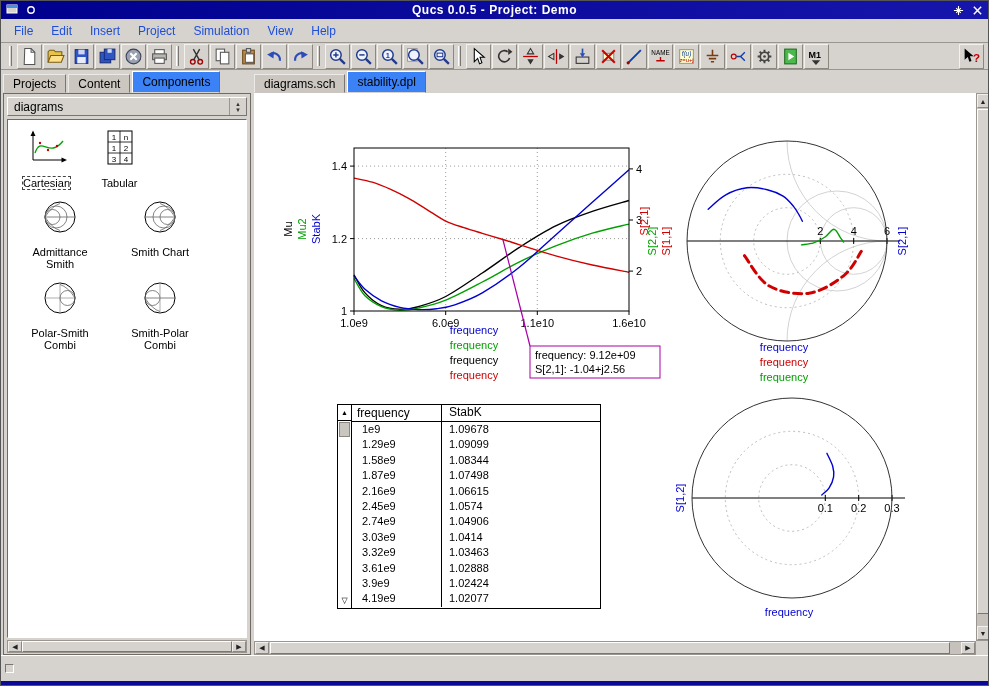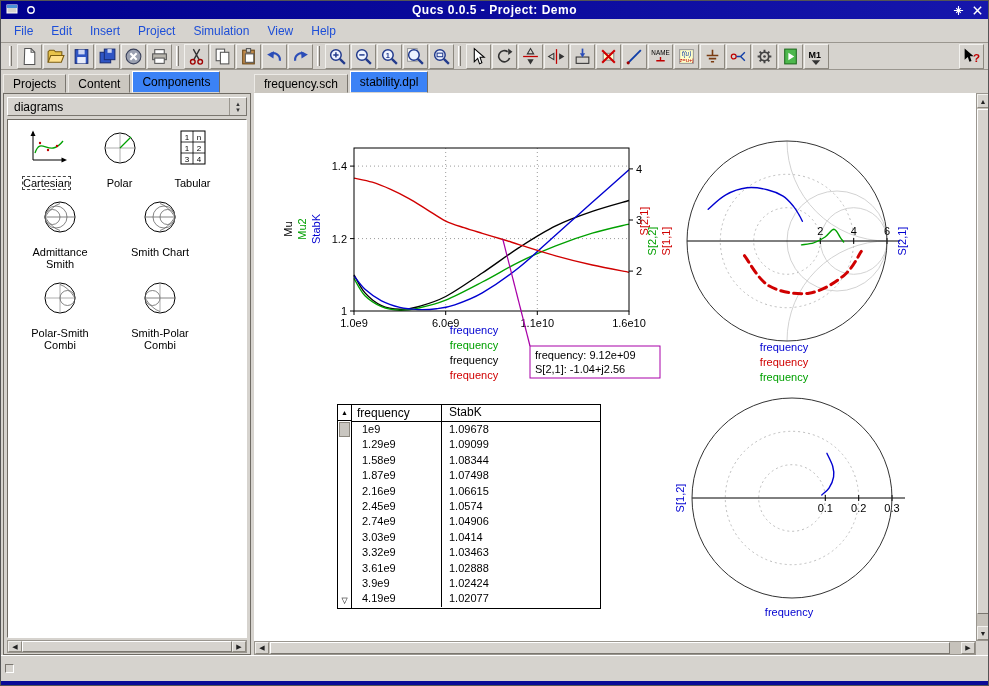--- a/index.html
+++ b/index.html
@@ -396,21 +396,21 @@
       </div>
     </div>
 
   <div class="tabrow">
     <div id="sidebar-tabs">
         <div class="tab">Projects</div>
         <div class="tab">Content</div>
         <div class="tab active">Components</div>
       </div>
     <div id="doc-tabs">
-        <div class="tab">frequency.sch</div>
+        <div class="tab">diagrams.sch</div>
         <div class="tab active">stability.dpl</div>
       </div>
   </div>
 
   <div class="sidebar">
     <div class="combo">
       <span class="combo-val">diagrams</span>
       <span class="combo-arrows">
           <span>▲</span>
           <span>▼</span>
@@ -421,28 +421,20 @@
           <span class="cicon"><svg width="44" height="38" viewBox="0 0 44 38">
               <path d="M8 3 V31 H40" fill="none" stroke="#000"></path>
               <polygon points="5.5,7 10.5,7 8,1.5" fill="#000"></polygon>
               <polygon points="36.5,28.5 36.5,33.5 42,31" fill="#000"></polygon>
               <path d="M10 24 C16 6 24 30 38 12" fill="none" stroke="#00a000" stroke-width="1.3"></path>
               <circle cx="15" cy="14" r="1.2" fill="#c00000"></circle>
               <circle cx="23" cy="21" r="1.2" fill="#c00000"></circle>
               <circle cx="32" cy="17" r="1.2" fill="#c00000"></circle>
             </svg></span>
           <div class="clbl">Cartesian</div>
-        </div>
-        <div class="comp comp-sm">
-          <span class="cicon"><svg width="44" height="38" viewBox="0 0 44 38">
-              <circle cx="22" cy="19" r="15" fill="none" stroke="#000"></circle>
-              <path d="M7 19 H37 M22 4 V34" stroke="#999" stroke-width="0.8"></path>
-              <path d="M22 19 L33 8" stroke="#00a000" stroke-width="1.3"></path>
-            </svg></span>
-          <div class="clbl">Polar</div>
         </div>
         <div class="comp comp-sm">
           <span class="cicon"><svg width="44" height="38" viewBox="0 0 44 38">
               <rect x="10" y="2" width="24" height="33" fill="none" stroke="#000"></rect>
               <path d="M10 13 H34 M10 24 H34 M22 2 V35" stroke="#000" stroke-width="0.8"></path>
               <text x="16" y="10.5" font-size="8" text-anchor="middle">1</text>
               <text x="28" y="10.5" font-size="8" text-anchor="middle">n</text>
               <text x="16" y="21.5" font-size="8" text-anchor="middle">1</text>
               <text x="28" y="21.5" font-size="8" text-anchor="middle">2</text>
               <text x="16" y="32.5" font-size="8" text-anchor="middle">3</text>

